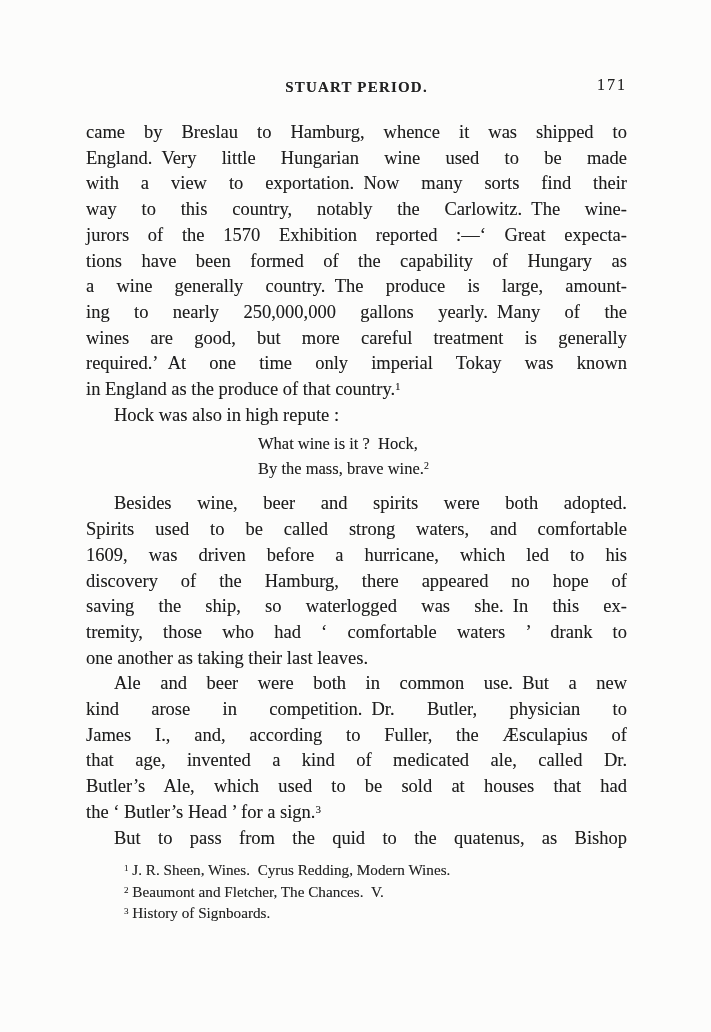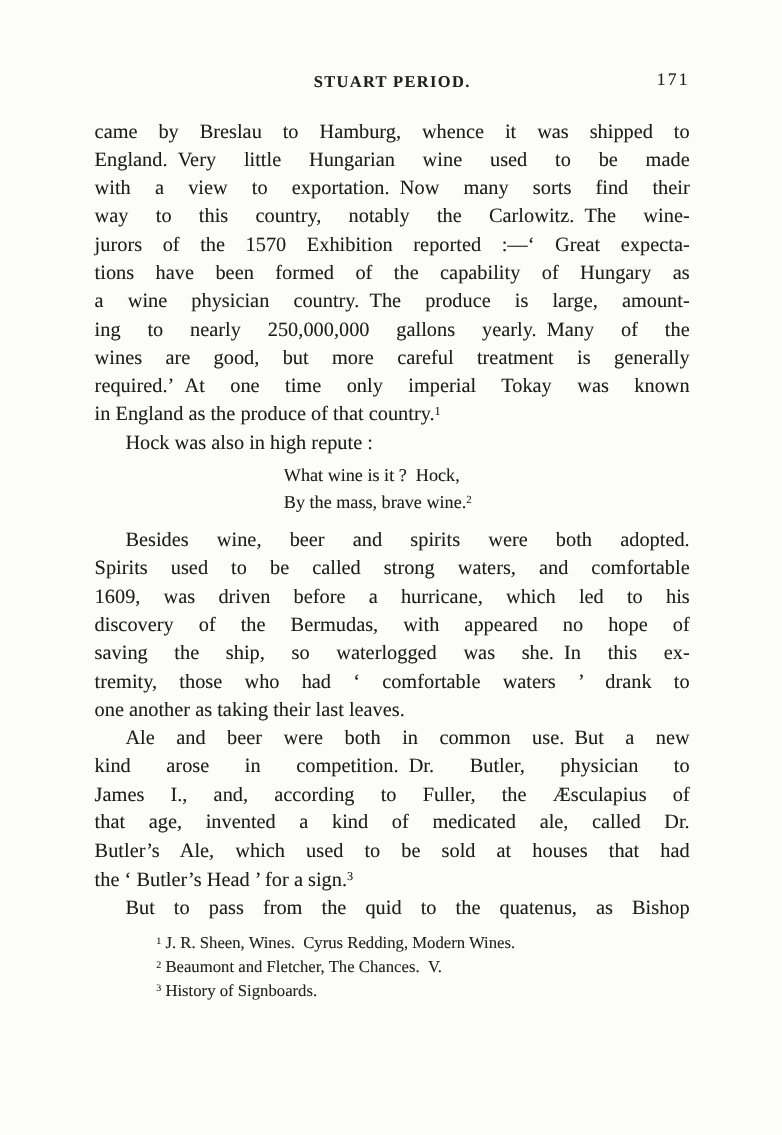--- a/index.html
+++ b/index.html
@@ -12,21 +12,21 @@
     background: #fcfcfb;
     overflow: hidden;
     font-family: "Liberation Serif", "DejaVu Serif", serif;
     color: #1d1d1d;
     box-sizing: border-box;
   }
 
   .content {
     position: absolute;
     left: 86px;
-    top: 66px;
+    top: 78px;
     width: 541px;
   }
 
   .header {
     position: relative;
     height: 42px;
     text-align: center;
   }
   .running-head {
     font-size: 15px;
@@ -60,21 +60,21 @@
   }
 
   .block.verse {
     margin: 4px 0 10px 172px;
     font-size: 16.5px;
     line-height: 24.5px;
   }
 
   .block.footnotes {
     margin-top: 8px;
-    margin-left: 56px;
+    margin-left: 38px;
     font-size: 15.2px;
     line-height: 21.5px;
     color: #242424;
   }
 
   
   .body-text, .header { text-shadow: 0 0 0.4px rgba(20,20,20,0.35); }
 </style>
 </head>
 <body>
@@ -86,38 +86,38 @@
       <span class="page-number">171</span>
     </div>
     <div class="body-text">
         <div class="block paragraph">
           <div class="line just"><span>came by Breslau to Hamburg, whence it was shipped to</span></div>
           <div class="line just"><span>England. Very little Hungarian wine used to be made</span></div>
           <div class="line just"><span>with a view to exportation. Now many sorts find their</span></div>
           <div class="line just"><span>way to this country, notably the Carlowitz. The wine-</span></div>
           <div class="line just"><span>jurors of the 1570 Exhibition reported :—‘ Great expecta-</span></div>
           <div class="line just"><span>tions have been formed of the capability of Hungary as</span></div>
-          <div class="line just"><span>a wine physician country. The produce is large, amount-</span></div>
+          <div class="line just"><span>a wine generally country. The produce is large, amount-</span></div>
           <div class="line just"><span>ing to nearly 250,000,000 gallons yearly. Many of the</span></div>
           <div class="line just"><span>wines are good, but more careful treatment is generally</span></div>
           <div class="line just"><span>required.’ At one time only imperial Tokay was known</span></div>
           <div class="line"><span>in England as the produce of that country.</span><sup>1</sup></div>
         </div>
         <div class="block paragraph">
           <div class="line indent"><span>Hock was also in high repute :</span></div>
         </div>
         <div class="block verse">
           <div class="line"><span>What wine is it ? Hock,</span></div>
           <div class="line"><span>By the mass, brave wine.</span><sup>2</sup></div>
         </div>
         <div class="block paragraph">
           <div class="line just indent"><span>Besides wine, beer and spirits were both adopted.</span></div>
           <div class="line just"><span>Spirits used to be called </span><span class="it">strong waters</span><span>, and </span><span class="it">comfortable</span></div>
           <div class="line just"><span>1609, was driven before a hurricane, which led to his</span></div>
-          <div class="line just"><span>discovery of the Bermudas, with appeared no hope of</span></div>
+          <div class="line just"><span>discovery of the Hamburg, there appeared no hope of</span></div>
           <div class="line just"><span>saving the ship, so waterlogged was she. In this ex-</span></div>
           <div class="line just"><span>tremity, those who had ‘ comfortable waters ’ drank to</span></div>
           <div class="line"><span>one another as taking their last leaves.</span></div>
         </div>
         <div class="block paragraph">
           <div class="line just indent"><span>Ale and beer were both in common use. But a new</span></div>
           <div class="line just"><span>kind arose in competition. Dr. Butler, physician to</span></div>
           <div class="line just"><span>James I., and, according to Fuller, the Æsculapius of</span></div>
           <div class="line just"><span>that age, invented a kind of medicated ale, called </span><span class="it">Dr.</span></div>
           <div class="line just"><span class="it">Butler’s Ale</span><span>, which used to be sold at houses that had</span></div>

